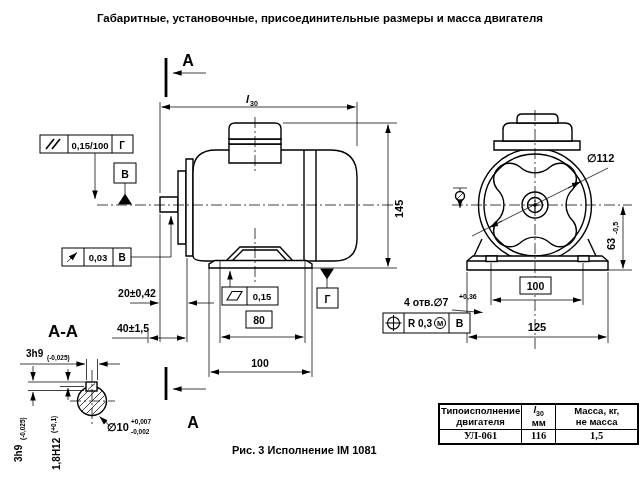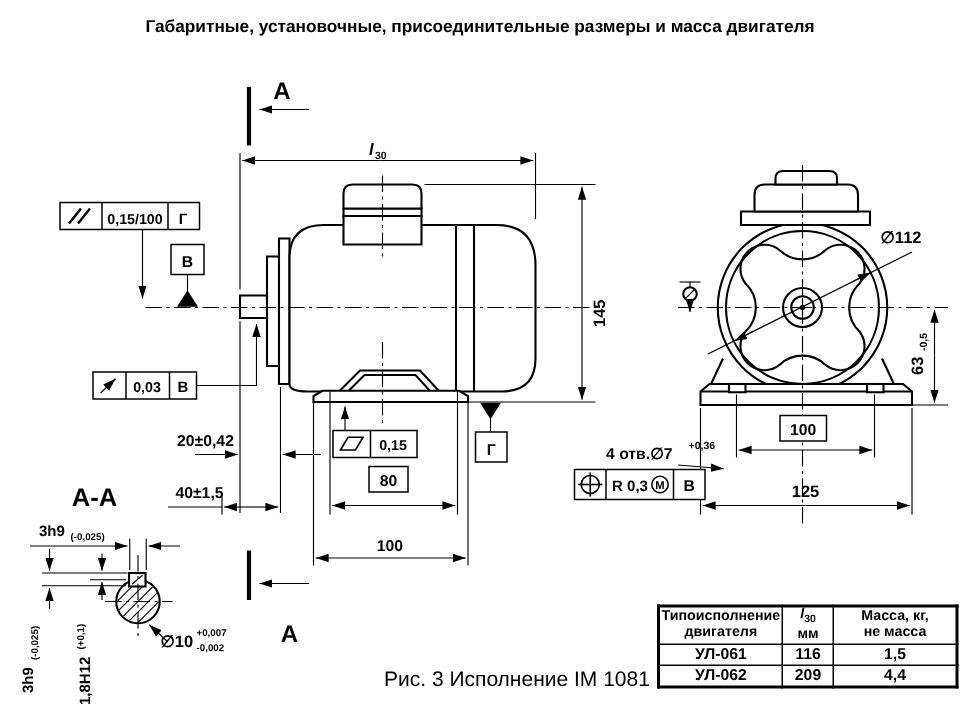--- a/index.html
+++ b/index.html
@@ -1,35 +1,35 @@
 <!DOCTYPE html>
 <html><head>
 <meta charset="utf-8">
 <style>
   html,body{margin:0;padding:0;background:#fff;}
   #page{position:relative;width:640px;height:481px;background:#fff;overflow:hidden;
         font-family:"Liberation Sans",sans-serif;}
   #title{position:absolute;top:12px;left:0;width:640px;text-align:center;
          font-size:11.5px;font-weight:bold;color:#000;}
-  #caption{position:absolute;top:444px;left:232px;font-size:14px;font-weight:normal;color:#000;margin-left:24px;}
+  #caption{position:absolute;top:444px;left:232px;font-size:11px;font-weight:bold;color:#000;}
   svg{position:absolute;top:0;left:0;}
   svg text{font-family:"Liberation Sans",sans-serif;font-weight:bold;fill:#000;}
   .ol{fill:none;stroke:#000;stroke-width:1.4;}
   .wf{fill:#fff;stroke:#000;stroke-width:1.4;}
   .thin{fill:none;stroke:#000;stroke-width:0.75;}
   .frm{fill:#fff;stroke:#000;stroke-width:1;}
   .thick{fill:none;stroke:#000;stroke-width:2.8;}
   .cl{fill:none;stroke:#000;stroke-width:0.75;stroke-dasharray:11 3 2 3;}
   #dtable{position:absolute;top:403px;left:438px;border-collapse:collapse;
           color:#000;table-layout:fixed;}
   #dtable td{border:1px solid #000;text-align:center;vertical-align:middle;
              padding:0 1px;line-height:1.15;}
   #dtable{border:2px solid #000;}
   .hcell{font-size:9.5px;font-weight:bold;}
-  .dcell{font-size:10.5px;font-weight:bold;height:13px;}
+  .dcell{font-size:10.5px;font-weight:bold;height:13px;font-family:Liberation Serif, serif;}
   sub{font-size:7px;}
 </style>
 </head>
 <body>
 
 <div id="page">
 
   <div id="title">Габаритные, установочные, присоединительные размеры и масса двигателя</div>
 
   <svg width="640" height="481" viewBox="0 0 640 481">
@@ -292,22 +292,17 @@
         <td class="hcell" style="width:79px">
           <span>Масса, кг,</span><br>
           <span>не масса</span>
         </td>
       </tr>
       <tr>
         <td class="dcell">УЛ-061</td>
         <td class="dcell">116</td>
         <td class="dcell">1,5</td>
       </tr>
-      <tr>
-        <td class="dcell">УЛ-062</td>
-        <td class="dcell">209</td>
-        <td class="dcell">4,4</td>
-      </tr>
     </tbody>
   </table>
 
   <div id="caption">Рис. 3 Исполнение IM 1081</div>
 </div>
 
 </body></html>

